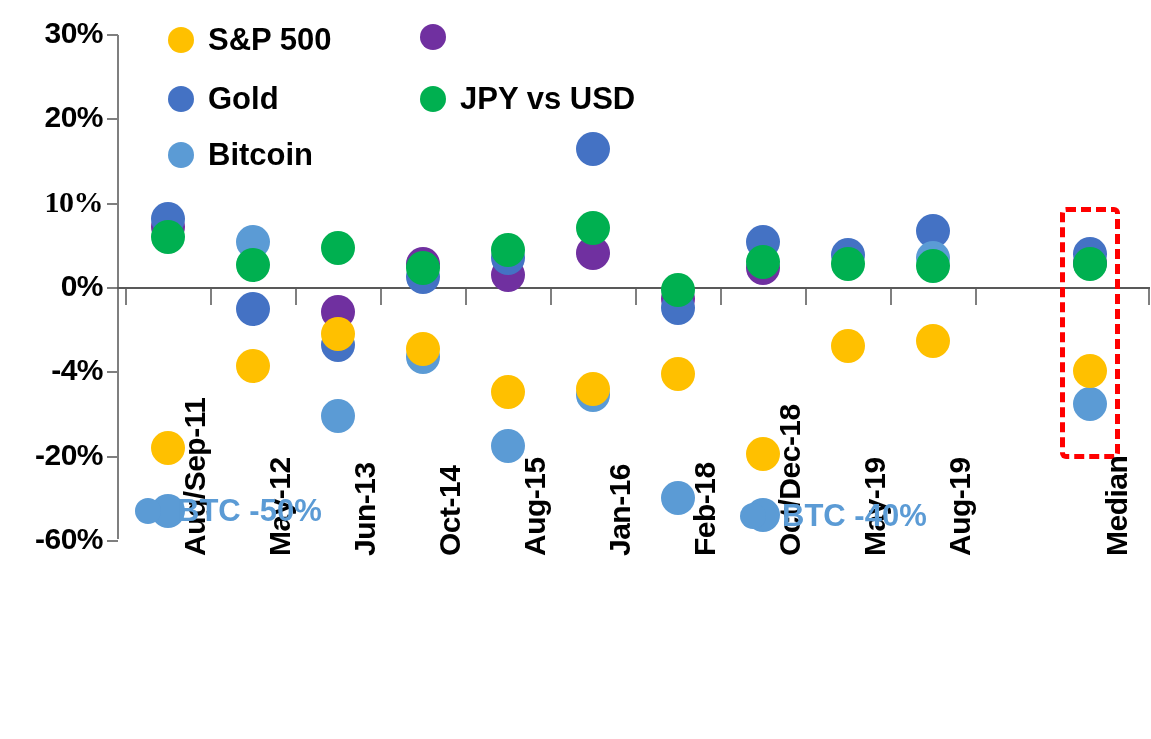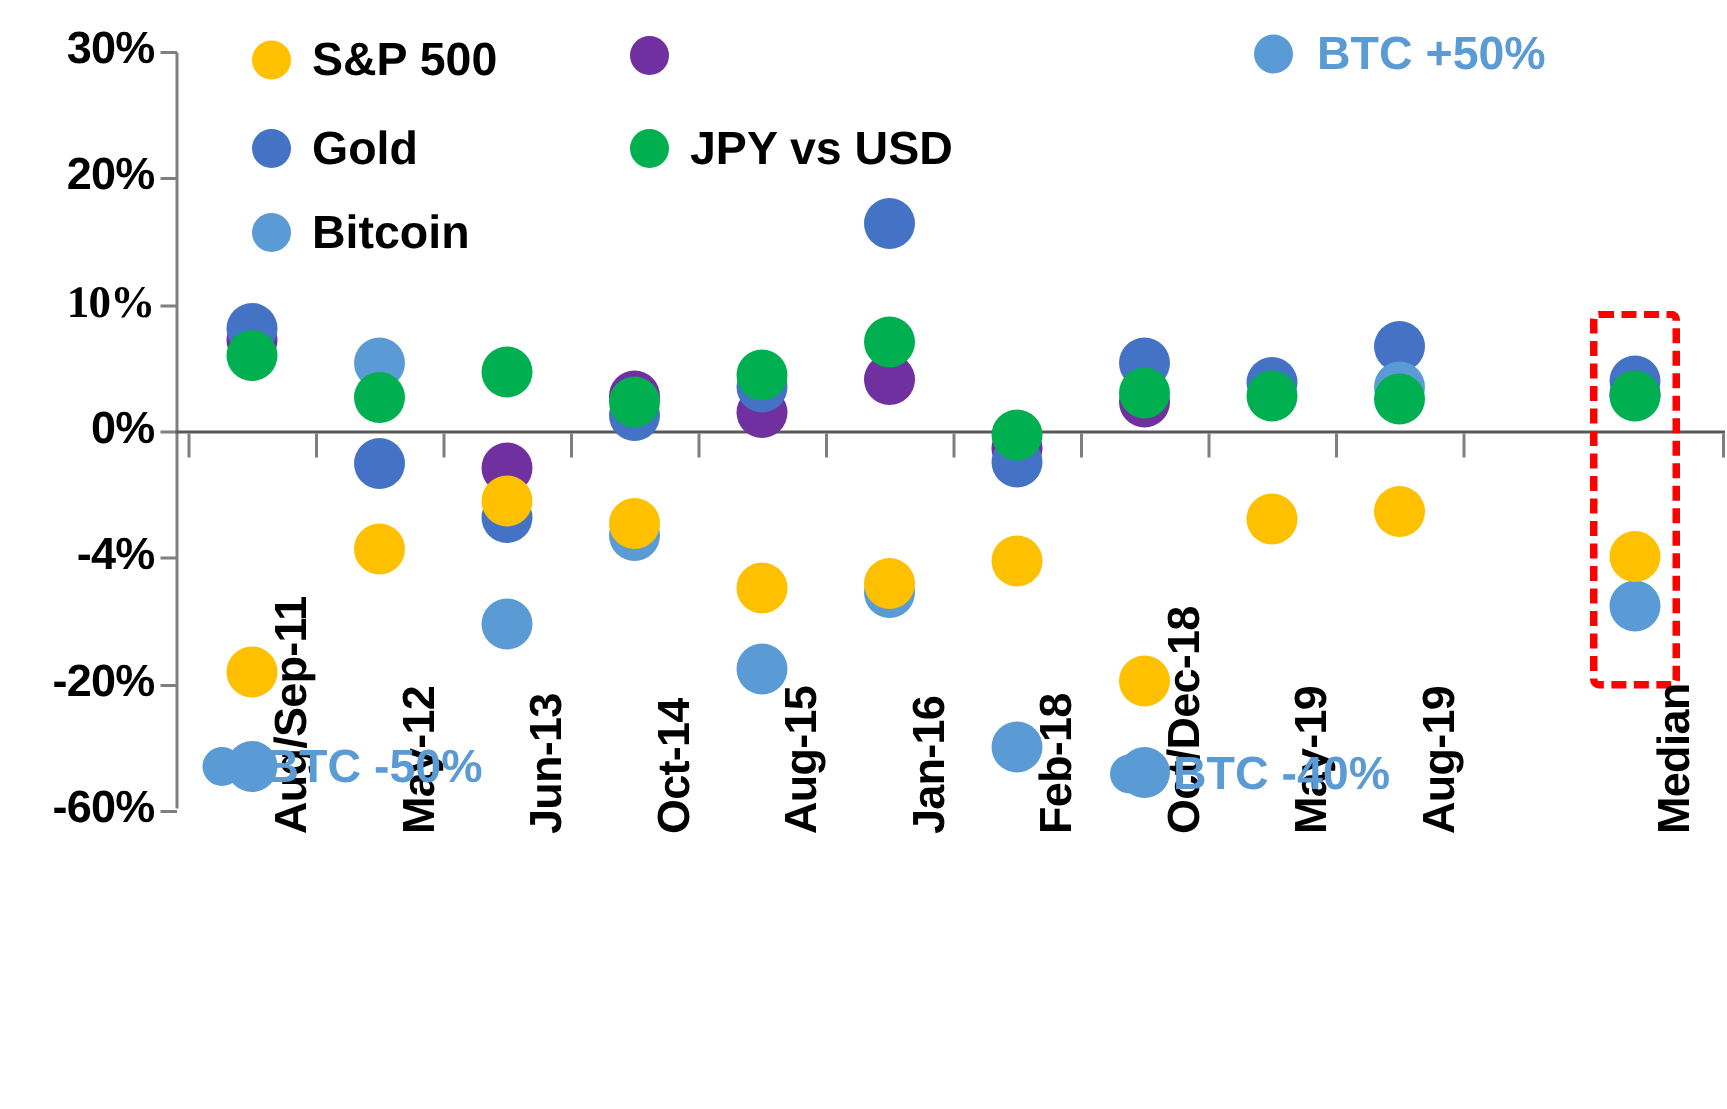--- a/index.html
+++ b/index.html
@@ -283,24 +283,20 @@
       </div>
       <div class="legend-item" style="left: 420px; top: 24px;">
         <span class="legend-swatch" style="background: rgb(112, 48, 160);"></span>
       </div>
       <div class="legend-item" style="left: 420px; top: 83px;">
         <span class="legend-swatch" style="background: rgb(0, 176, 80);"></span>
         <span class="legend-text">JPY vs USD</span>
       </div>
     </div>
 
-  <div class="annot" style="left:836px; top:20px;">
-    <span class="annot-dot" style="background:#5b9bd5;"></span>
-    <span class="annot-text" style="color:#5b9bd5;">BTC +50%</span>
-  </div>
 
   <div class="annot" style="left:135px; top:495px;">
     <span class="annot-dot" style="background:#5b9bd5;"></span>
     <span class="annot-text" style="color:#5b9bd5;">BTC -50%</span>
   </div>
 
   <div class="annot" style="left:740px; top:500px;">
     <span class="annot-dot" style="background:#5b9bd5;"></span>
     <span class="annot-text" style="color:#5b9bd5;">BTC -40%</span>
   </div>

